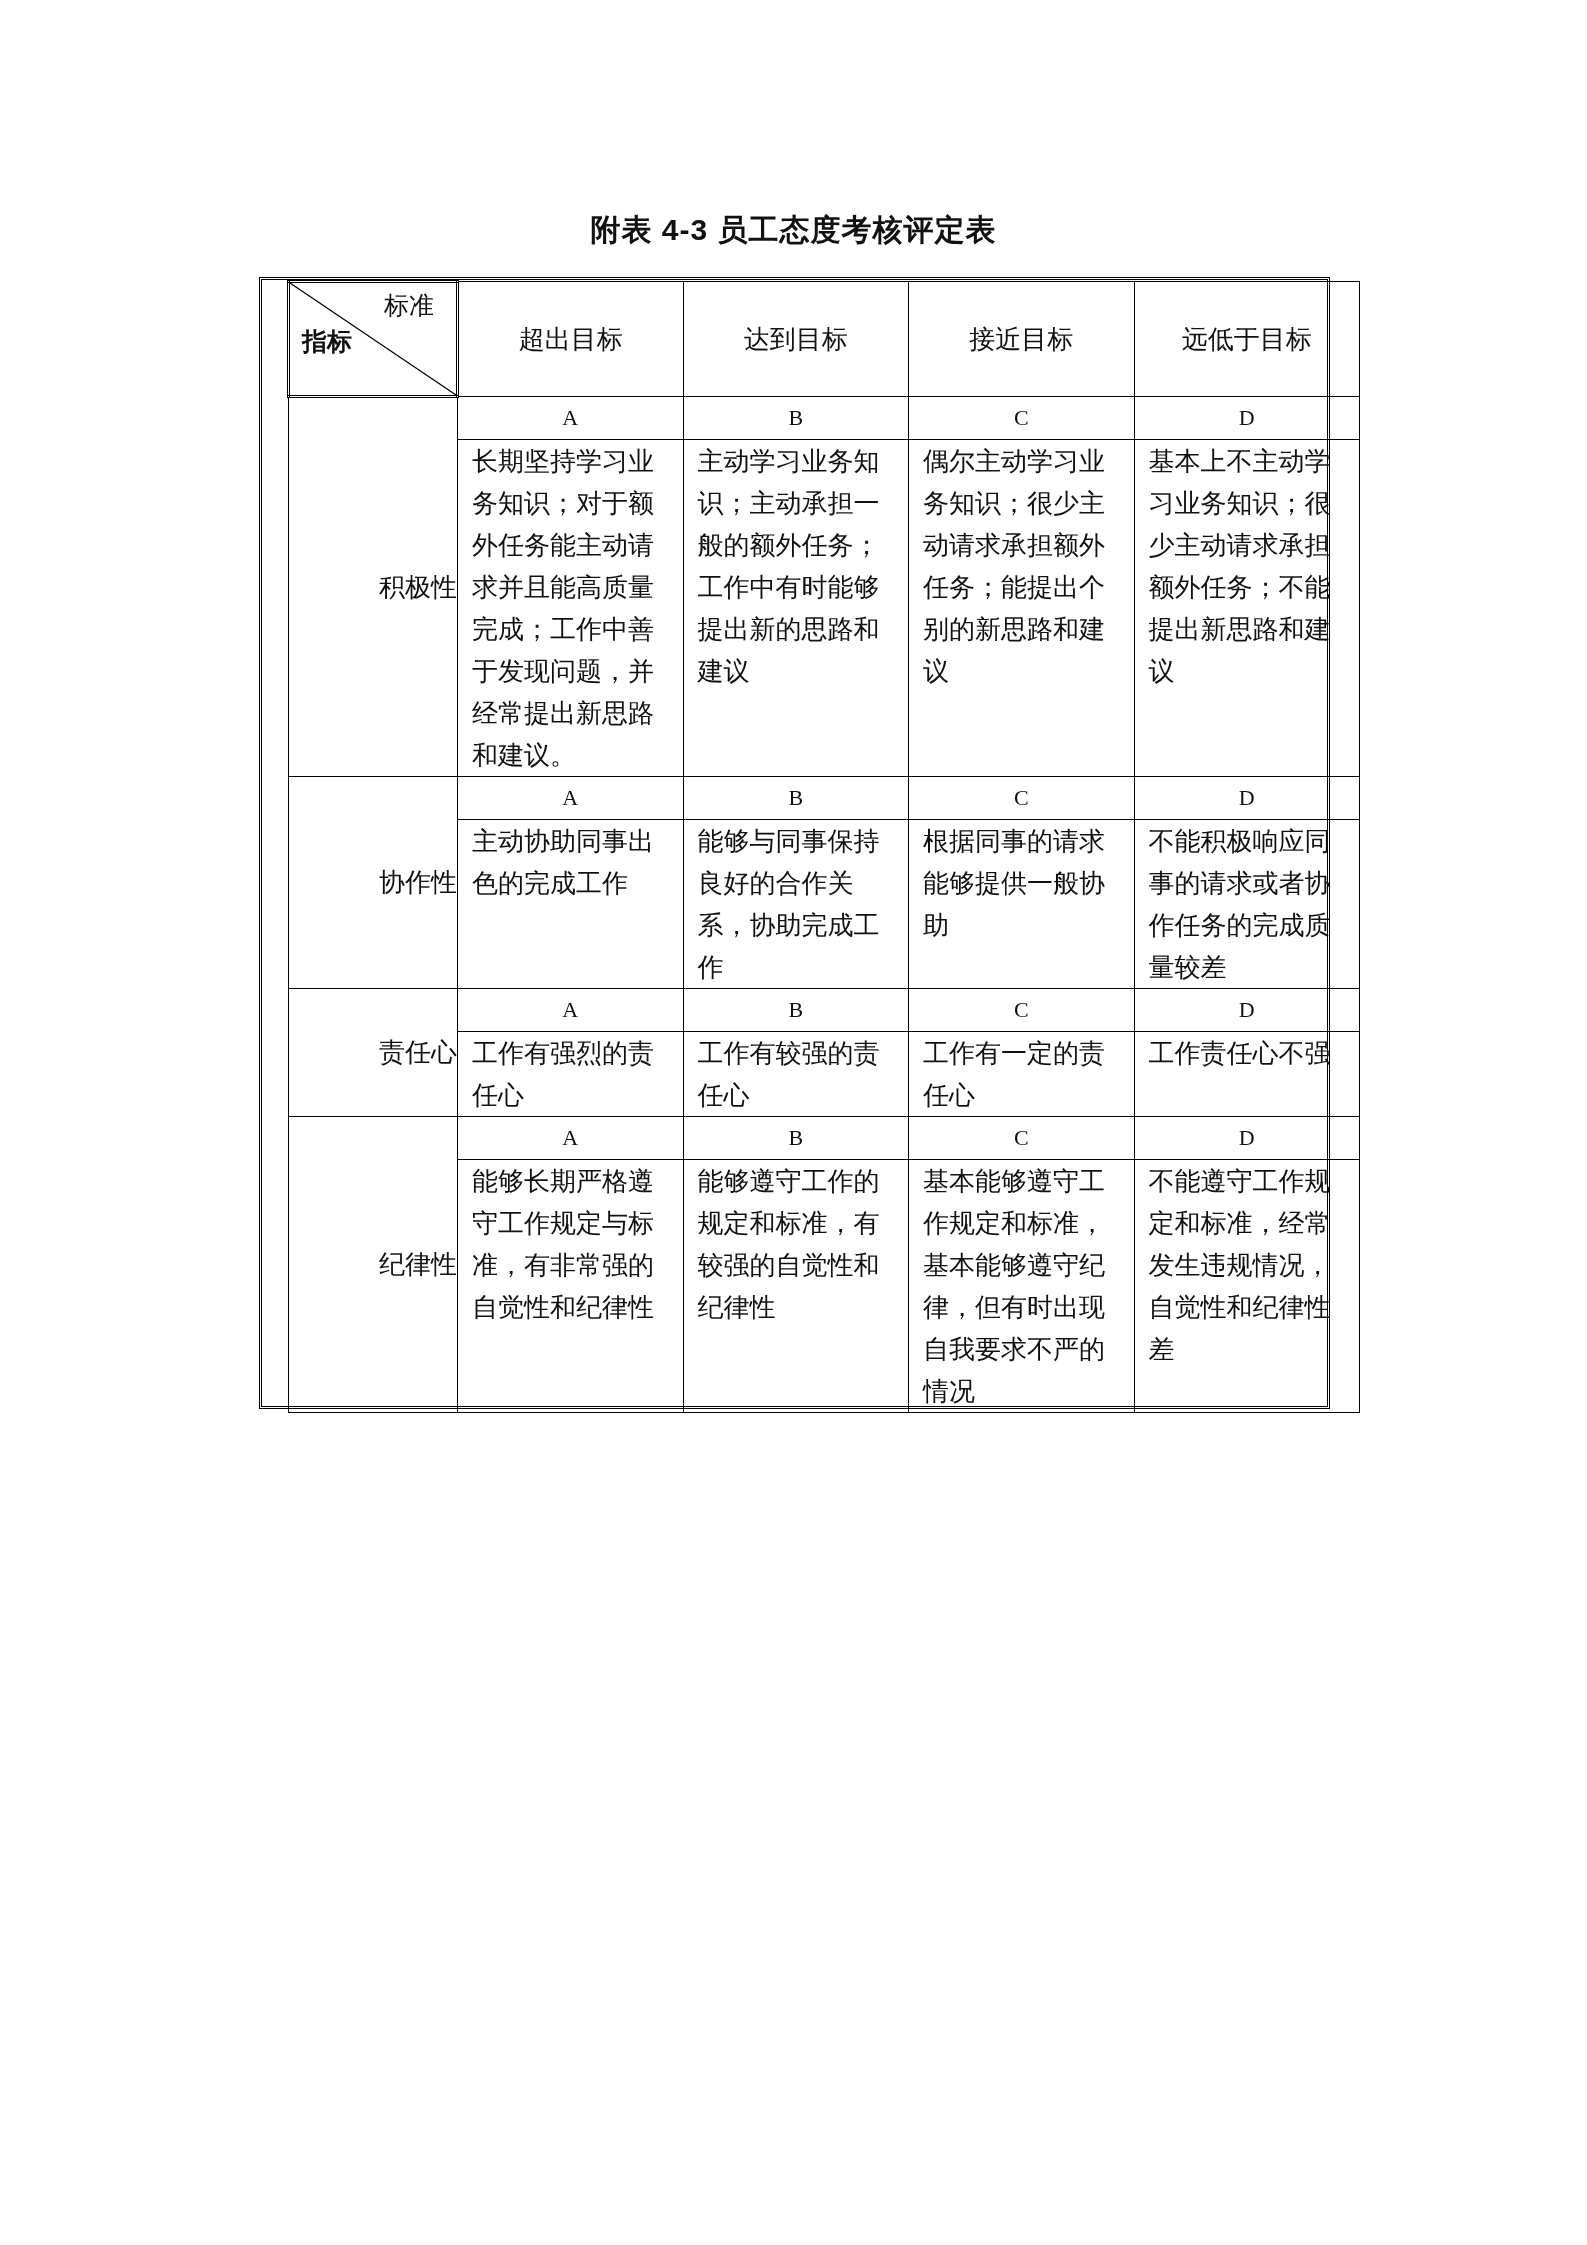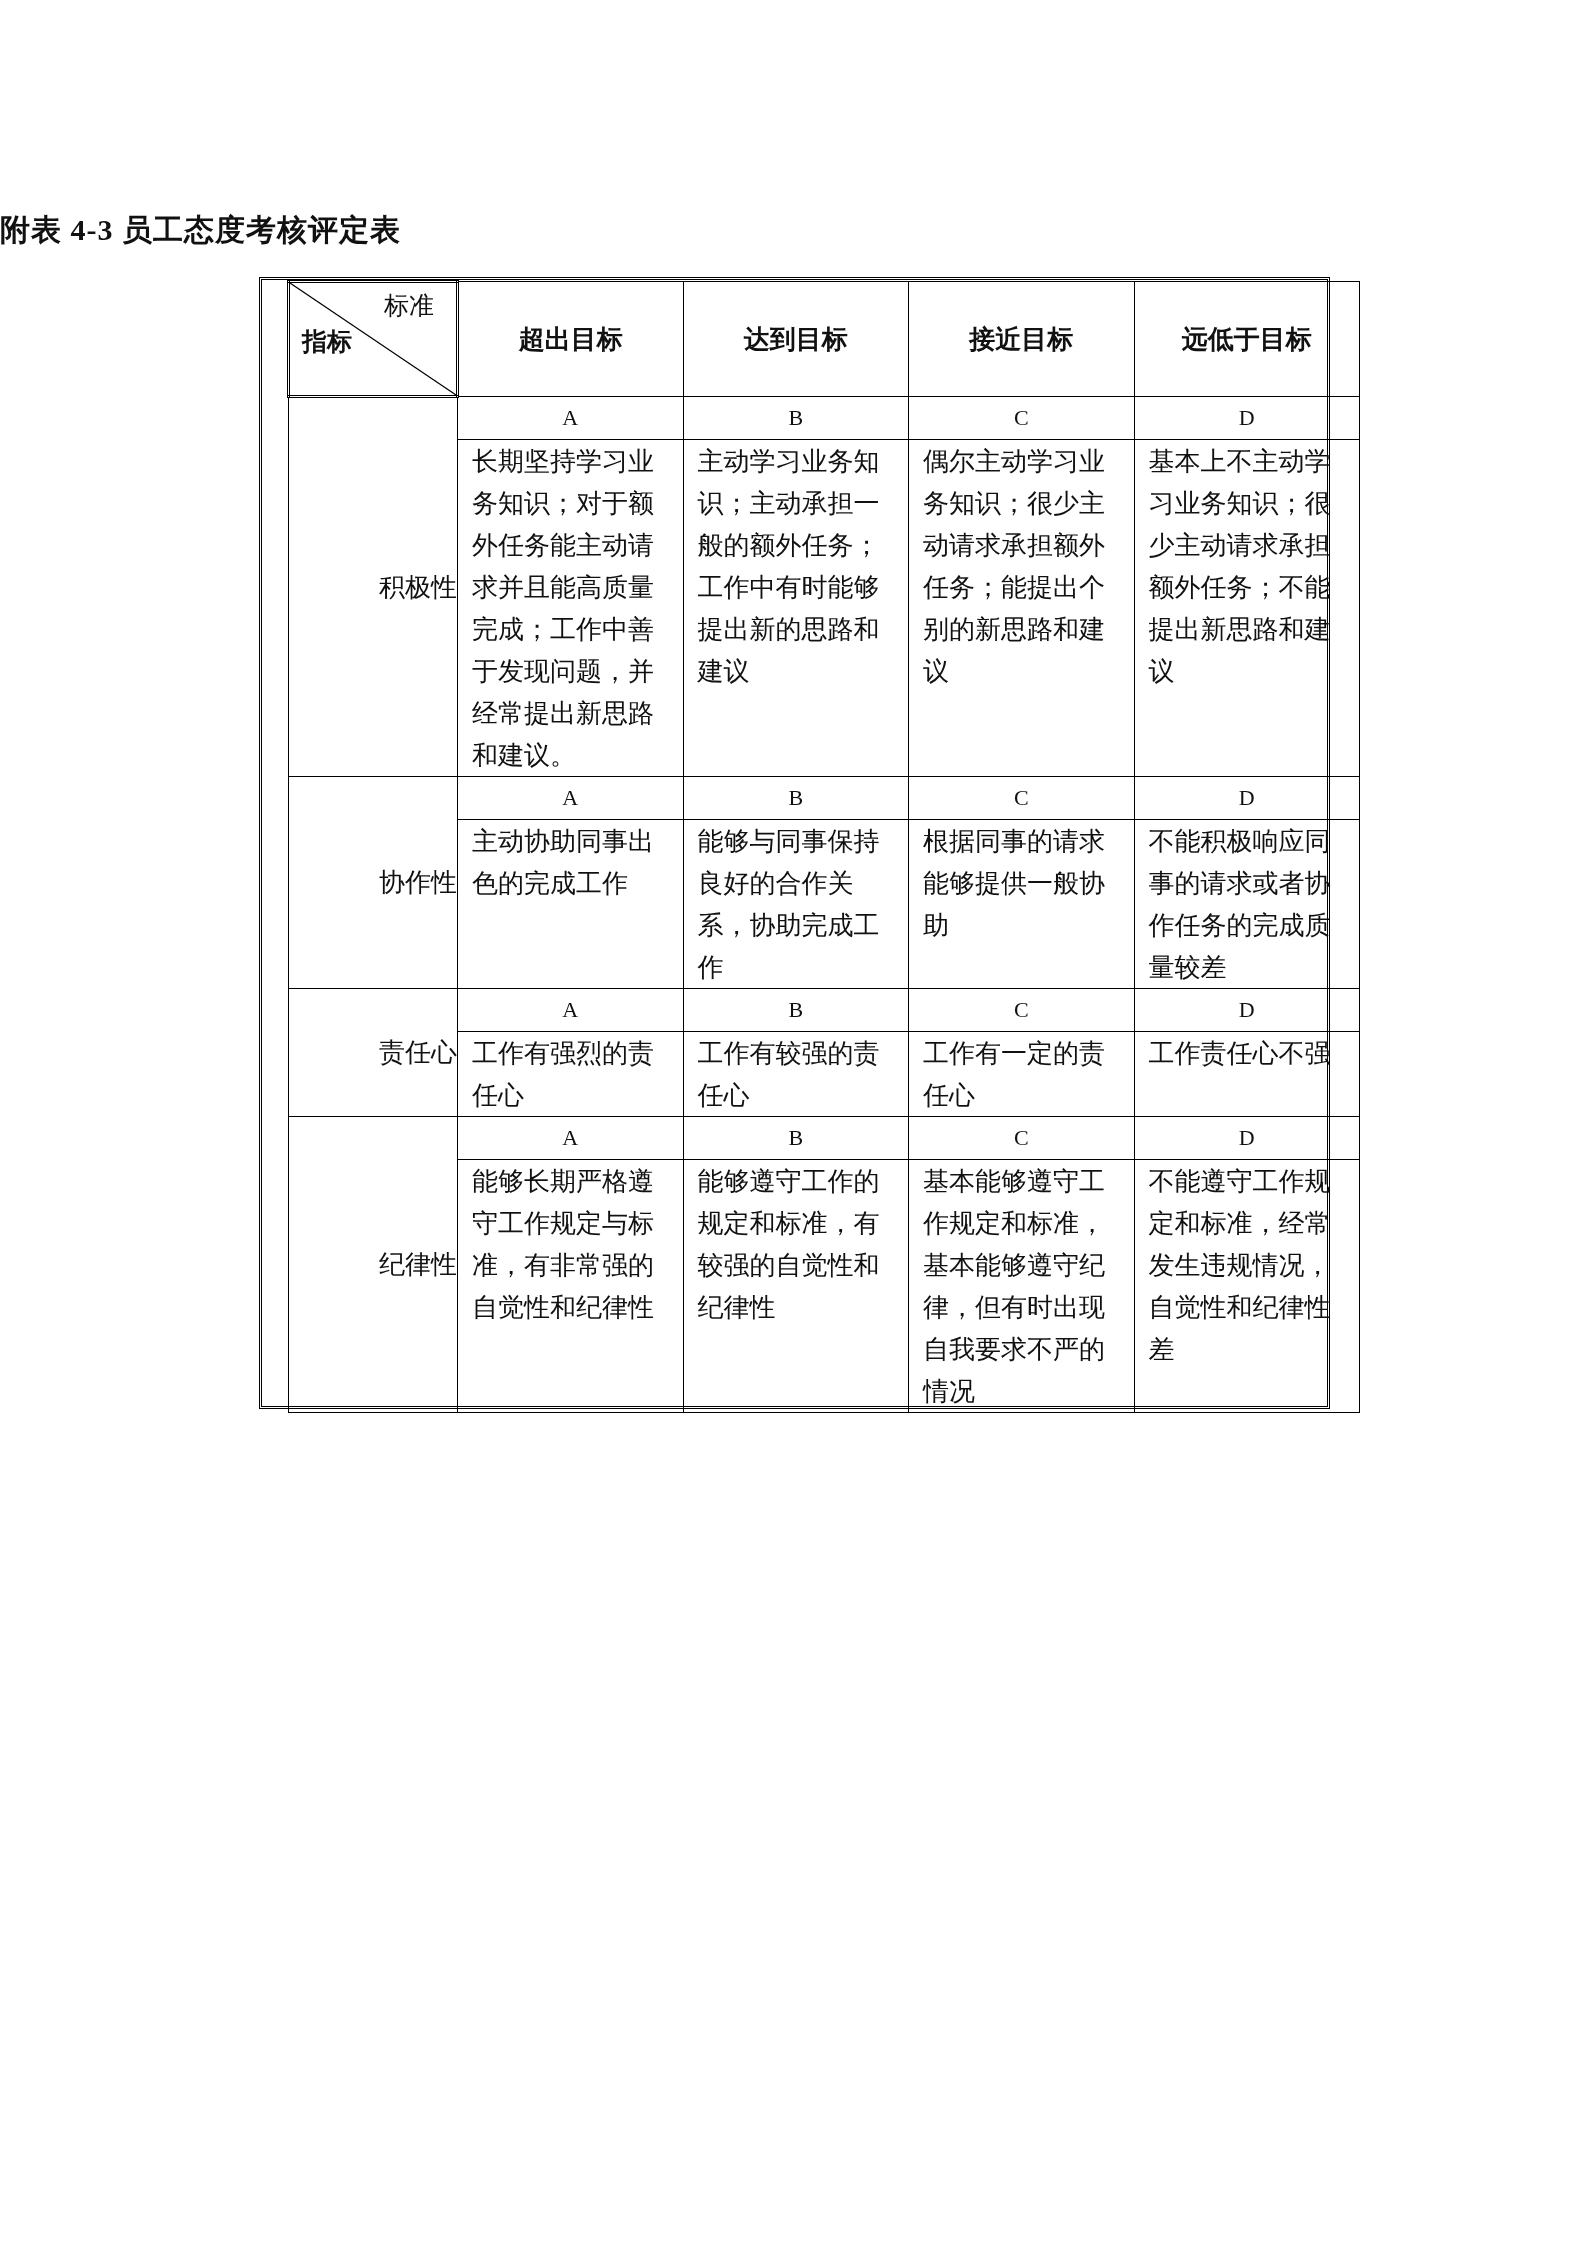--- a/index.html
+++ b/index.html
@@ -1,31 +1,31 @@
 <!DOCTYPE html>
 <html><head>
 <meta charset="utf-8">
 <style>
   html, body { margin: 0; padding: 0; background: #ffffff; }
   body { width: 1587px; height: 2245px; position: relative; overflow: hidden;
          font-family: "DejaVu Serif", "Liberation Serif", serif; color: #111; }
-  .title { position: absolute; left: 0; top: 210px; width: 1587px; text-align: left;
+  .title { position: absolute; left: 0; top: 210px; width: 1587px; text-align: center;
            font-size: 30px; font-weight: bold; letter-spacing: 1px;
-           font-family: Liberation Serif, serif; }
+           font-family: Liberation Sans, sans-serif; }
   .tbl-wrap { position: absolute; left: 259px; top: 277px; width: 1071px; height: 1132px;
               border: 3px double #000; box-sizing: border-box; padding-left: 25px; }
   table { border-collapse: collapse; width: 100%; height: 100%; table-layout: fixed; }
   td { border: 1.5px solid #000; padding: 0; vertical-align: middle; }
   col.c0 { width: 169px; }
   col.cx { width: 225.5px; }
   .corner { position: relative; border: 3px double #000; }
   .corner svg { position: absolute; left: 0; top: 0; width: 100%; height: 100%; }
   .corner .std { position: absolute; right: 22px; top: 6px; font-size: 25px; }
   .corner .idx { position: absolute; left: 12px; top: 42px; font-size: 25px; font-weight: bold; }
-  .hdr { text-align: center; font-size: 26px; height: 114px; font-weight: bold; }
+  .hdr { text-align: center; font-size: 26px; height: 114px; }
   .rowlabel { text-align: right; font-size: 26px; }
   .grade { text-align: center; font-size: 22px; height: 42px;
            font-family: "Liberation Serif", "DejaVu Serif", serif; }
   .desc { vertical-align: top; font-size: 26px; line-height: 42px;
           padding: 0 12px 0 14px; word-break: break-all; }
 </style>
 </head>
 <body>
 
 <div class="title">附表 4-3  员工态度考核评定表</div>

